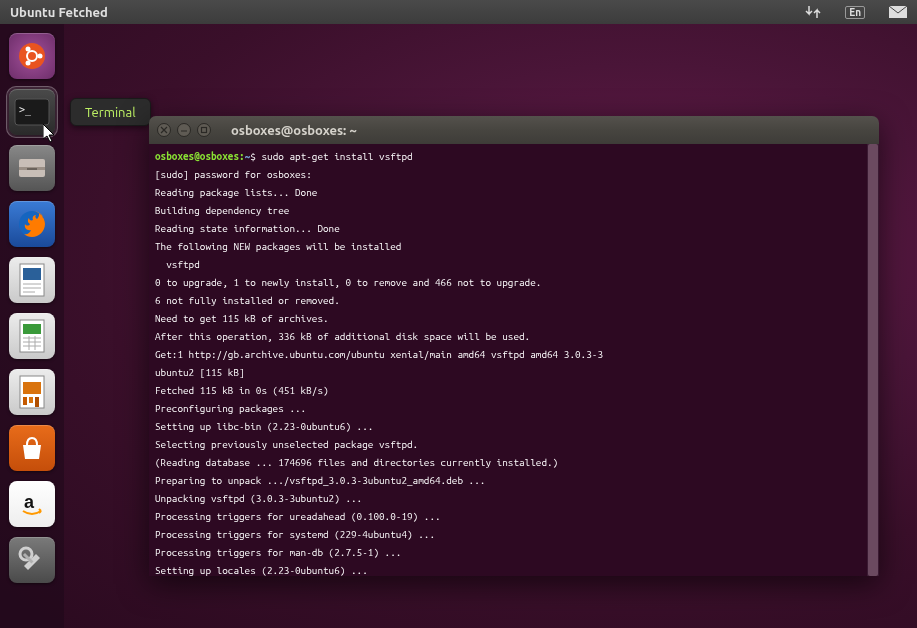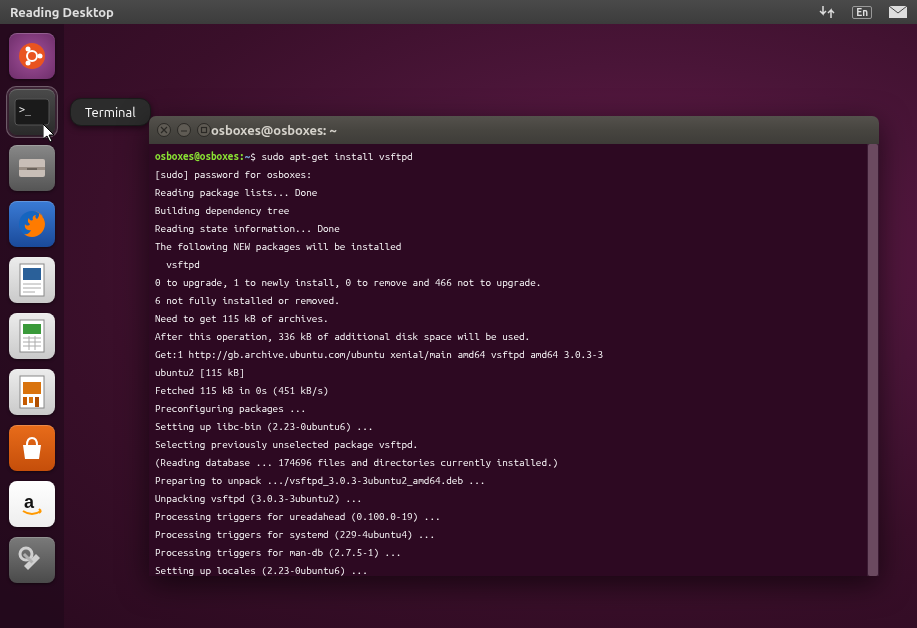--- a/index.html
+++ b/index.html
@@ -17,21 +17,21 @@
   height: 24px;
   background: linear-gradient(to bottom, #4a4a4a 0%, #3c3c3c 100%);
   display: flex;
   align-items: center;
   padding: 0 10px;
   color: #e0e0e0;
   font-size: 13px;
   font-weight: bold;
 }
 .menubar-title { flex: 1; }
-.menubar-icons { display: flex; gap: 17px; align-items: center; }
+.menubar-icons { display: flex; gap: 24px; align-items: center; }
 .menubar-icons span { display: inline-flex; align-items: center; justify-content: center; }
 
 
 .launcher {
   position: absolute;
   left: 0;
   top: 24px;
   width: 64px;
   height: calc(100% - 24px);
   background: rgba(30, 10, 25, 0.55);
@@ -64,23 +64,23 @@
   justify-content: center;
   box-shadow: 0 1px 3px rgba(0,0,0,0.5), inset 0 1px 0 rgba(255,255,255,0.2);
 }
 
 
 .tooltip {
   position: absolute;
   left: 70px;
   top: 98px;
   background: #2c2c2c;
-  color: #ffffff;
+  color: #bef264;
   padding: 6px 14px;
-  border-radius: 11px;
+  border-radius: 6px;
   font-size: 13px;
   border: 1px solid #1a1a1a;
   box-shadow: 0 2px 6px rgba(0,0,0,0.5);
 }
 
 
 .terminal-window {
   position: absolute;
   left: 149px;
   top: 116px;
@@ -89,21 +89,21 @@
   border-radius: 7px 7px 0 0;
   overflow: hidden;
   box-shadow: 0 8px 30px rgba(0,0,0,0.6);
 }
 .terminal-titlebar {
   height: 28px;
   background: linear-gradient(to bottom, #54514c 0%, #474540 50%, #3e3c38 100%);
   display: flex;
   align-items: center;
   padding: 0 8px;
-  gap: 0;
+  gap: 20px;
 }
 .window-buttons { display: flex; gap: 6px; }
 .window-btn {
   width: 14px; height: 14px; border-radius: 50%;
   background: #5f5b54;
   border: 1px solid #2a2825;
   display: flex; align-items: center; justify-content: center;
 }
 .terminal-title {
   color: #d6d3cc;
@@ -148,21 +148,21 @@
   left: 43px;
   top: 124px;
   pointer-events: none;
   z-index: 100;
 }
 </style>
 </head>
 <body>
 
 <div class="menubar">
-  <div class="menubar-title">Reading Desktop</div>
+  <div class="menubar-title">Ubuntu Fetched</div>
   <div class="menubar-icons">
     <span>
       <svg width="16" height="14" viewBox="0 0 16 14">
           <path d="M4 1 L4 9 L1 6 M4 9 L7 6 M12 13 L12 5 L9 8 M12 5 L15 8" stroke="#ddd" stroke-width="1.5" fill="none"></path>
         </svg>
     </span>
     <span style="border:1px solid #999;padding:0 3px;font-size:10px;border-radius:2px;">En</span>
     <span>
       <svg width="18" height="12" viewBox="0 0 18 12">
           <rect x="0" y="0" width="18" height="12" fill="#ddd"></rect>

